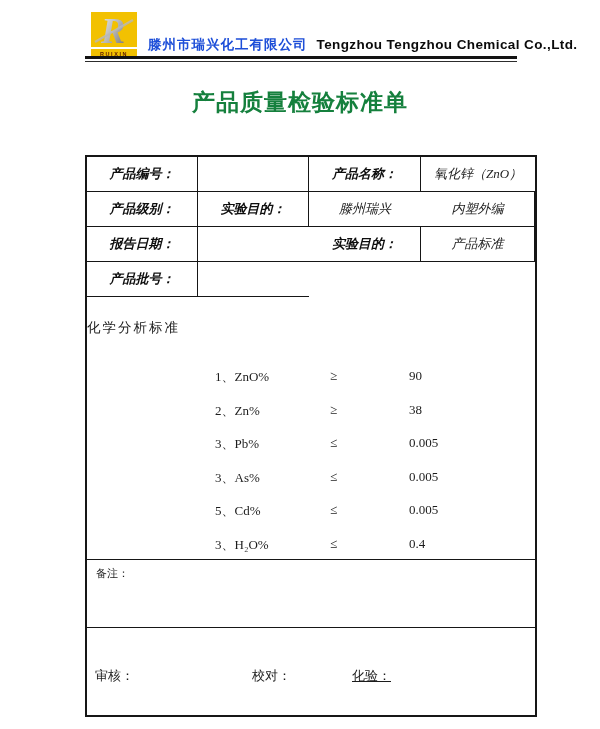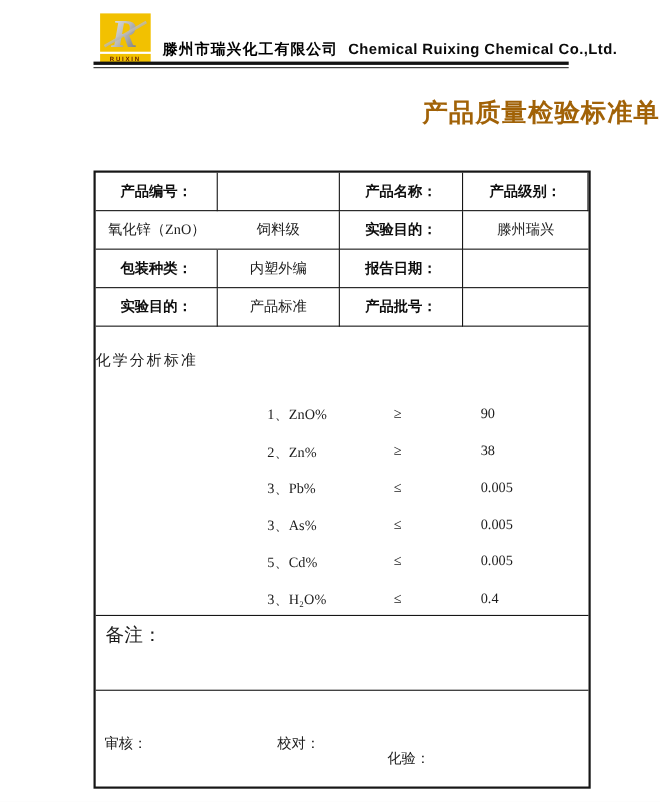--- a/index.html
+++ b/index.html
@@ -8,71 +8,71 @@
     background:#ffffff; overflow:hidden;
     font-family:"Liberation Sans", sans-serif; color:#111;
   }
 
   
   .logo { position:absolute; left:90px; top:12px; width:48px; height:45px; }
   .company-names {
     position:absolute; left:148px; top:36px;
     display:flex; align-items:baseline; gap:9px; white-space:nowrap;
   }
-  .company-cn { font-size:13.5px; font-weight:bold; letter-spacing:1px; color:#000000; }
+  .company-cn { font-size:13.5px; font-weight:bold; letter-spacing:1px; color:#1d4ed8; }
   .company-en { font-size:13.5px; font-weight:bold; letter-spacing:0.4px; color:#0a0a0a; }
   .header-rule { position:absolute; left:85px; top:56px; width:432px; border-top:3px solid #131313; }
   .header-rule::after { content:""; display:block; margin-top:2px; border-top:1px solid #2c2c2c; }
 
   
   .doc-title {
-    position:absolute; top:87px; left:0; width:600px; text-align:right;
-    font-size:23px; font-weight:bold; letter-spacing:1px; color:#a16207;
+    position:absolute; top:87px; left:0; width:600px; text-align:center;
+    font-size:23px; font-weight:bold; letter-spacing:1px; color:#15803d;
   }
 
   
   .form-table {
     position:absolute; left:85px; top:155px; width:452px; height:562px;
     border:2.5px solid #161616; box-sizing:border-box; background:#fff;
   }
   .info-grid {
     display:grid; grid-template-columns:111px 111px 112px 1fr;
     grid-auto-rows:35px; width:100%;
   }
   .cell {
     box-sizing:border-box; border-right:1.5px solid #161616; border-bottom:1.5px solid #161616;
-    display:flex; align-items:center; justify-content:center; overflow:hidden;
+    display:flex; align-items:center; justify-content:center; overflow:hidden;font-style:italic;
   }
   .cell.last-col { border-right:none; }
   .cell.label { font-weight:bold; font-size:13px; font-family:"Liberation Sans", sans-serif; color:#0e0e0e; }
   .cell.value { font-size:13px; font-family:"Liberation Serif", serif; color:#1c1c1c; }
 
   .chem-section {
     position:relative; height:263px; box-sizing:border-box;
     border-bottom:1.5px solid #161616;
     font-family:"Liberation Serif", serif;
   }
   .chem-title {
     position:absolute; top:22px; left:0; width:100%; text-align:left;
     font-size:13.5px; letter-spacing:2px; color:#1c1c1c;
   }
   .chem-items { position:absolute; top:64px; left:0; right:0; }
-  .chem-item { position:relative; height:33.6px; font-size:13px; color:#1c1c1c;margin-left:28px; }
+  .chem-item { position:relative; height:33.6px; font-size:13px; color:#1c1c1c; }
   .chem-item .name { position:absolute; left:128px; top:7px; }
   .chem-item .op   { position:absolute; left:243px; top:7px; }
   .chem-item .val  { position:absolute; left:322px; top:7px; }
 
   .remarks-section {
     height:68px; box-sizing:border-box; border-bottom:1.5px solid #161616;
-    padding:6px 9px; font-family:Liberation Serif, serif; font-size:17px; color:#1c1c1c;
+    padding:6px 9px; font-family:Liberation Serif, serif; font-size:11px; color:#1c1c1c;
   }
   .signoff-section { position:relative; height:86px; font-family:"Liberation Serif", serif; font-size:13px; color:#1c1c1c;padding-left:36px; }
   .signoff-section .s1 { position:absolute; left:8px;  top:39px; }
   .signoff-section .s2 { position:absolute; left:165px; top:39px; }
-  .signoff-section .s3 { position:absolute; left:265px; top:53px; }
+  .signoff-section .s3 { position:absolute; left:265px; top:39px;text-decoration:underline; }
 </style>
 </head>
 <body>
 
 <div class="page">
 
   <div class="logo">
     <svg width="48" height="45" viewBox="0 0 48 45">
       <defs>
         <linearGradient id="silver" x1="0" y1="0" x2="1" y2="1">
@@ -83,40 +83,38 @@
       </defs>
       <rect x="1" y="0" width="46" height="35" fill="#F2C101"></rect>
       <rect x="1" y="37" width="46" height="8" fill="#F2C101"></rect>
       <text x="23" y="31" text-anchor="middle" font-family="Liberation Serif, serif" font-style="italic" font-weight="bold" font-size="36" fill="url(#silver)">R</text>
       <path d="M5 30 L43 8" stroke="url(#silver)" stroke-width="2.5" opacity="0.8"></path>
       <text x="24" y="43.5" text-anchor="middle" font-family="Liberation Sans, sans-serif" font-weight="bold" font-size="5.5" letter-spacing="1.6" fill="#5C1A00">RUIXIN</text>
     </svg>
   </div>
   <div class="company-names">
     <span class="company-cn">滕州市瑞兴化工有限公司</span>
-    <span class="company-en">Chemical Ruixing Chemical Co.,Ltd.</span>
+    <span class="company-en">Tengzhou Tengzhou Chemical Co.,Ltd.</span>
   </div>
   <div class="header-rule"></div>
 
   <div class="doc-title">产品质量检验标准单</div>
 
   <div class="form-table">
 
     <div class="info-grid">
       <div class="cell label">产品编号：</div>
       <div class="cell value"></div>
       <div class="cell label">产品名称：</div>
+      <div class="cell value last-col">氧化锌（ZnO）</div>
+
       <div class="cell label">产品级别：</div>
-
-      <div class="cell value last-col">氧化锌（ZnO）</div>
-      <div class="cell value">饲料级</div>
       <div class="cell label">实验目的：</div>
       <div class="cell value last-col">滕州瑞兴</div>
 
-      <div class="cell label">包装种类：</div>
       <div class="cell value">内塑外编</div>
       <div class="cell label">报告日期：</div>
       <div class="cell value last-col"></div>
 
       <div class="cell label">实验目的：</div>
       <div class="cell value">产品标准</div>
       <div class="cell label">产品批号：</div>
       <div class="cell value last-col"></div>
     </div>
 

